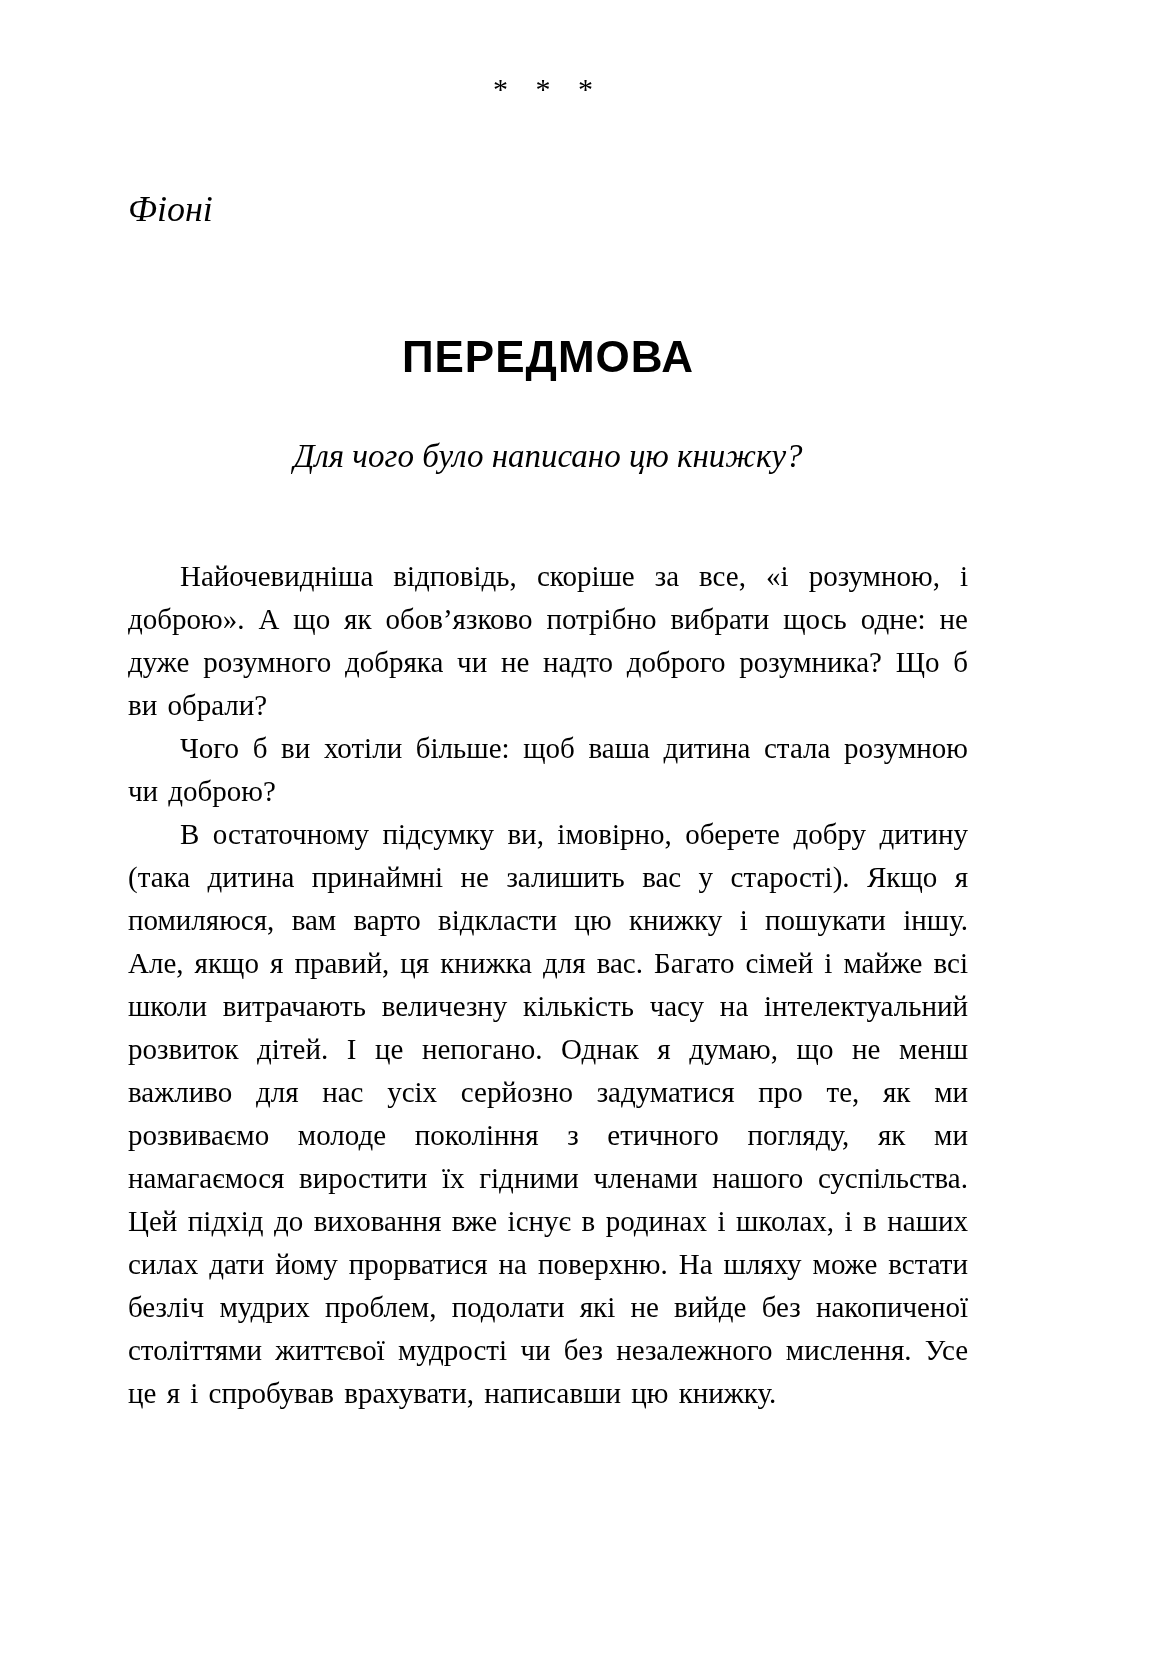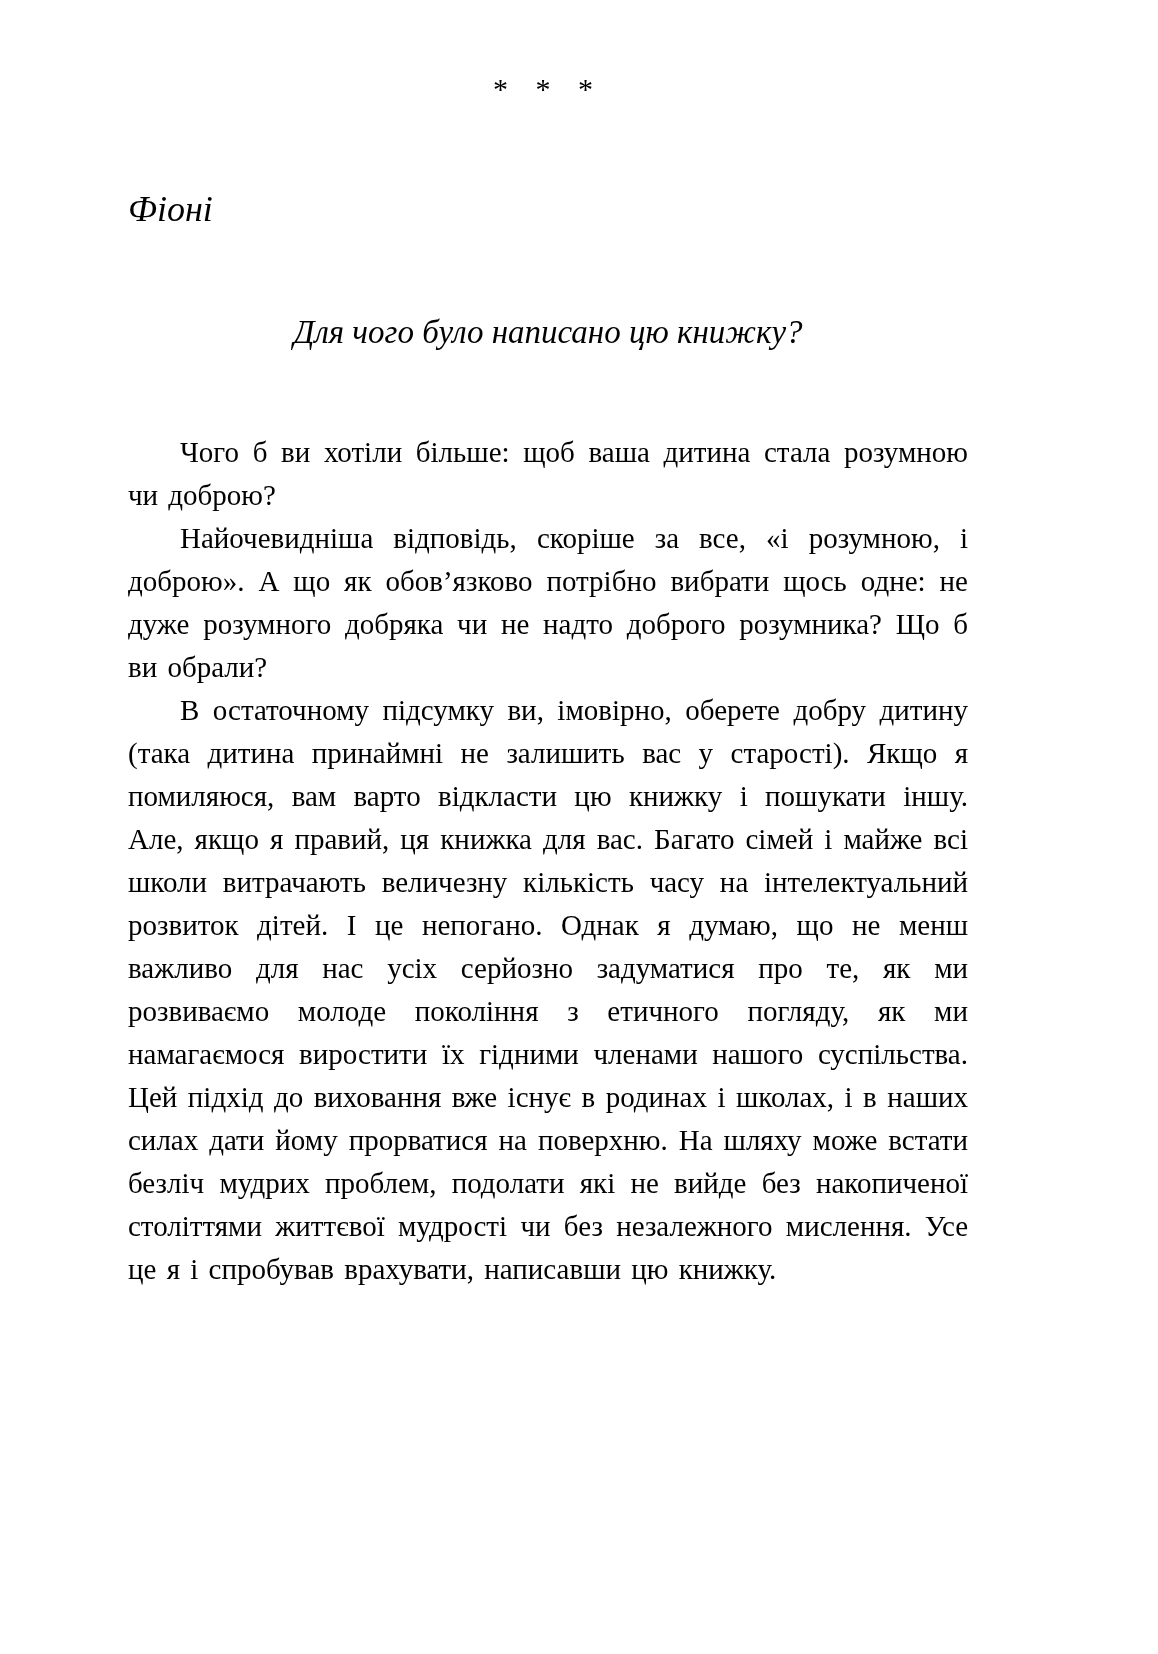--- a/index.html
+++ b/index.html
@@ -38,21 +38,21 @@
     font-family: "Liberation Sans", sans-serif;
     font-weight: bold;
     font-size: 44px;
     letter-spacing: 1px;
     margin: 102px 0 0 0;
   }
   .subtitle {
     text-align: center;
     font-style: italic;
     font-size: 33px;
-    margin: 84px 0 0 0;
+    margin: 56px 0 0 0;
   }
   .body-text {
     margin-top: 80px;
   }
   .body-text p {
     margin: 0;
     text-align: justify;
     text-indent: 52px;
     font-size: 29px;
     line-height: 43px;
@@ -61,22 +61,23 @@
 </style>
 </head>
 <body>
 
 <div class="page">
 
   <div class="separator">* * *</div>
 
   <div class="dedication">Фіоні</div>
 
+  <h1 class="heading">ПЕРЕДМОВА</h1>
 
   <div class="subtitle">Для чого було написано цю книжку?</div>
 
   <div class="body-text">
+    <p>Найочевидніша відповідь, скоріше за все, «і розумною, і доброю». А що як обов’язково потрібно вибрати щось одне: не дуже розумного добряка чи не надто доброго розумника? Що б ви обрали?</p>
     <p>Чого б ви хотіли більше: щоб ваша дитина стала розумною чи доброю?</p>
-    <p>Найочевидніша відповідь, скоріше за все, «і розумною, і доброю». А що як обов’язково потрібно вибрати щось одне: не дуже розумного добряка чи не надто доброго розумника? Що б ви обрали?</p>
     <p>В остаточному підсумку ви, імовірно, оберете добру дитину (така дитина принаймні не залишить вас у старості). Якщо я помиляюся, вам варто відкласти цю книжку і пошукати іншу. Але, якщо я правий, ця книжка для вас. Багато сімей і майже всі школи витрачають величезну кількість часу на інтелектуальний розвиток дітей. І це непогано. Однак я думаю, що не менш важливо для нас усіх серйозно задуматися про те, як ми розвиваємо молоде покоління з етичного погляду, як ми намагаємося виростити їх гідними членами нашого суспільства. Цей підхід до виховання вже існує в родинах і школах, і в наших силах дати йому прорватися на поверхню. На шляху може встати безліч мудрих проблем, подолати які не вийде без накопиченої століттями життєвої мудрості чи без незалежного мислення. Усе це я і спробував врахувати, написавши цю книжку.</p>
   </div>
 
 </div>
 
 </body></html>

